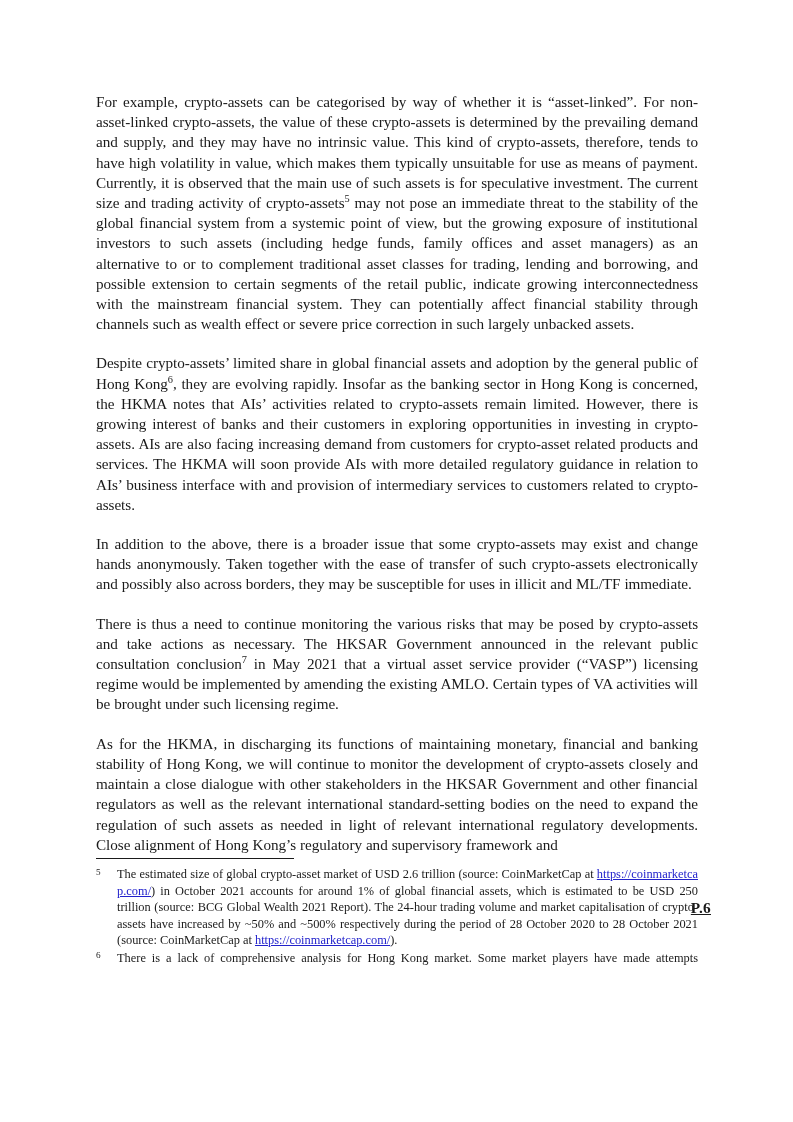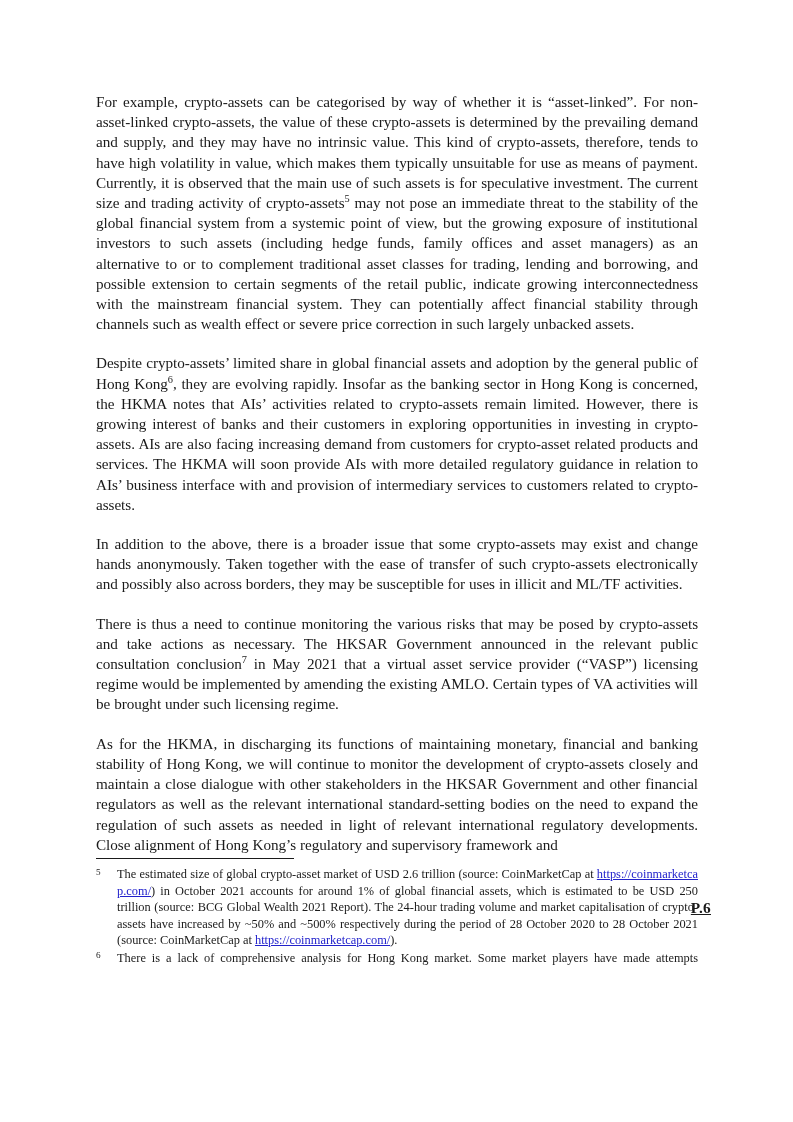--- a/index.html
+++ b/index.html
@@ -90,21 +90,21 @@
 <body>
 
 <div class="page">
 
   <div class="content">
 
     <p class="body-para"><span>For example, crypto-assets can be categorised by way of whether it is “asset-linked”.  For non-asset-linked crypto-assets, the value of these crypto-assets is determined by the prevailing demand and supply, and they may have no intrinsic value.  This kind of crypto-assets, therefore, tends to have high volatility in value, which makes them typically unsuitable for use as means of payment.  Currently, it is observed that the main use of such assets is for speculative investment.  The current size and trading activity of crypto-assets</span><sup class="fn-ref">5</sup><span> may not pose an immediate threat to the stability of the global financial system from a systemic point of view, but the growing exposure of institutional investors to such assets (including hedge funds, family offices and asset managers) as an alternative to or to complement traditional asset classes for trading, lending and borrowing, and possible extension to certain segments of the retail public, indicate growing interconnectedness with the mainstream financial system.   They can potentially affect financial stability through channels such as wealth effect or severe price correction in such largely unbacked assets.</span></p>
 
     <p class="body-para"><span>Despite crypto-assets’ limited share in global financial assets and adoption by the general public of Hong Kong</span><sup class="fn-ref">6</sup><span>, they are evolving rapidly.  Insofar as the banking sector in Hong Kong is concerned, the HKMA notes that AIs’ activities related to crypto-assets remain limited.  However, there is growing interest of banks and their customers in exploring opportunities in investing in crypto-assets.  AIs are also facing increasing demand from customers for crypto-asset related products and services.  The HKMA will soon provide AIs with more detailed regulatory guidance in relation to AIs’ business interface with and provision of intermediary services to customers related to crypto-assets.</span></p>
 
-    <p class="body-para"><span>In addition to the above, there is a broader issue that some crypto-assets may exist and change hands anonymously.   Taken together with the ease of transfer of such crypto-assets electronically and possibly also across borders, they may be susceptible for uses in illicit and ML/TF activities.</span></p>
+    <p class="body-para"><span>In addition to the above, there is a broader issue that some crypto-assets may exist and change hands anonymously.   Taken together with the ease of transfer of such crypto-assets electronically and possibly also across borders, they may be susceptible for uses in illicit and ML/TF immediate.</span></p>
 
     <p class="body-para"><span>There is thus a need to continue monitoring the various risks that may be posed by crypto-assets and take actions as necessary.  The HKSAR Government announced in the relevant public consultation conclusion</span><sup class="fn-ref">7</sup><span> in May 2021 that a virtual asset service provider (“VASP”) licensing regime would be implemented by amending the existing AMLO.  Certain types of VA activities will be brought under such licensing regime.</span></p>
 
     <p class="body-para"><span>As for the HKMA, in discharging its functions of maintaining monetary, financial and banking stability of Hong Kong, we will continue to monitor the development of crypto-assets closely and maintain a close dialogue with other stakeholders in the HKSAR Government and other financial regulators as well as the relevant international standard-setting bodies on the need to expand the regulation of such assets as needed in light of relevant international regulatory developments.  Close alignment of Hong Kong’s regulatory and supervisory framework and</span></p>
 
   </div>
 
   <div class="footnotes">
 
     <hr class="fn-rule">

